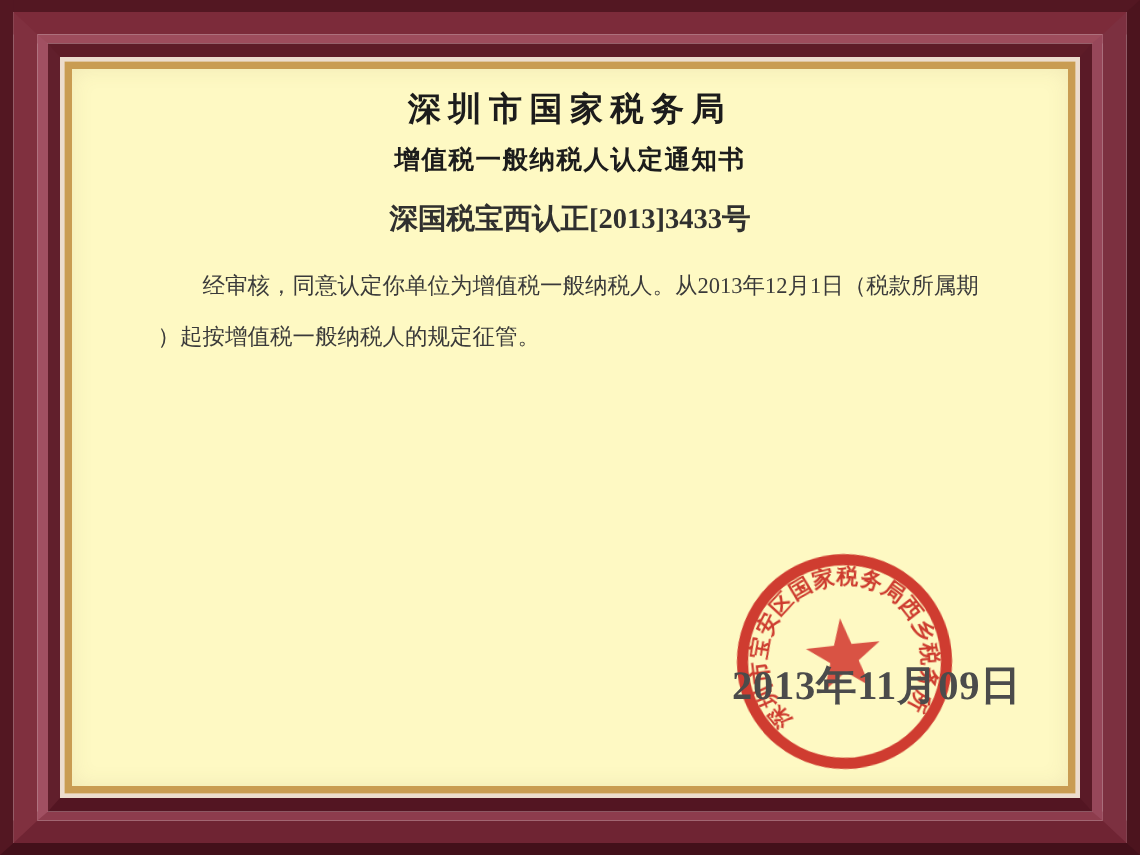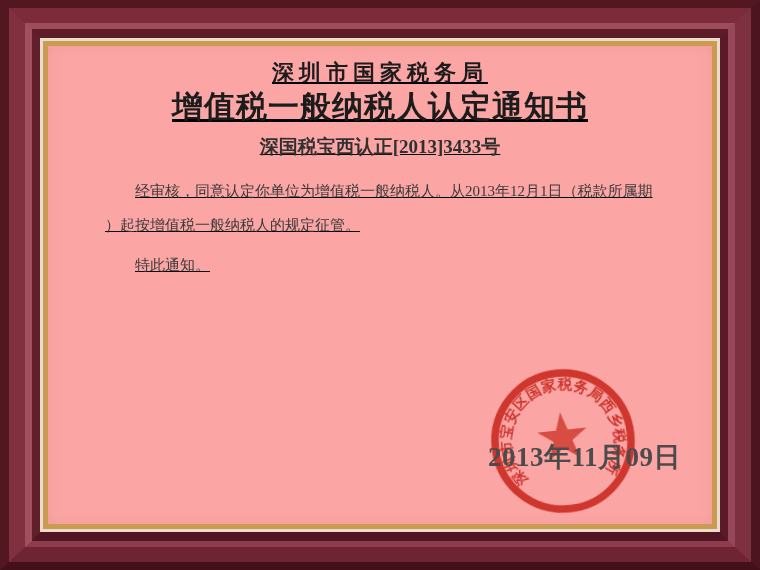--- a/index.html
+++ b/index.html
@@ -48,38 +48,37 @@
   .frame-l6 {
     width: 100%; height: 100%;
     box-sizing: border-box;
     border: 5px solid #c99c52;
   }
 
   
   .paper {
     position: relative;
     width: 100%; height: 100%;
-    background: #fca5a5;
+    background: #fef9c3;
     box-shadow: inset 0 0 14px rgba(120,90,70,0.10);
     overflow: hidden;
-    text-decoration: underline;
   }
 
   .header { text-align: center; }
   .title-1 {
     margin: 13px 0 0 0;
     font-size: 22px;
     font-weight: bold;
     letter-spacing: 5px;
     color: #1c1c1c;
     line-height: 28px;
   }
   .title-2 {
     margin: 5px 0 0 0;
-    font-size: 31px;
+    font-size: 17px;
     font-weight: bold;
     letter-spacing: 1px;
     color: #1c1c1c;
     line-height: 29px;
   }
   .doc-number {
     margin: 16px 0 0 0;
     font-size: 19px;
     font-weight: bold;
     color: #30302f;
@@ -156,21 +155,20 @@
             <div class="paper">
 
               <div class="header">
                 <div class="title-1">深圳市国家税务局</div>
                 <div class="title-2">增值税一般纳税人认定通知书</div>
                 <div class="doc-number">深国税宝西认正[2013]3433号</div>
               </div>
 
               <div class="letter">
                 <p class="body-paragraph">经审核，同意认定你单位为增值税一般纳税人。从2013年12月1日（税款所属期）起按增值税一般纳税人的规定征管。</p>
-                <p class="closing">特此通知。</p>
               </div>
 
               <div class="seal">
                 <svg viewBox="-85 -85 170 170" xmlns="http://www.w3.org/2000/svg">
                   <defs>
                     <path id="sealArc" d="M -38,35.5 A 52,52 0 1 1 38,35.5" fill="none"></path>
                   </defs>
                   <circle cx="0" cy="0" r="68" fill="none" stroke-width="7.5" stroke="#cc2d24"></circle>
                   <path d="M 0,-26 L 5.9,-8.1 L 24.7,-8 L 9.5,3.1 L 15.3,21 L 0,10 L -15.3,21 L -9.5,3.1 L -24.7,-8 L -5.9,-8.1 Z" transform="translate(0,-3)" fill="#d6463a"></path>
                   <text class="seal-arc-text">

